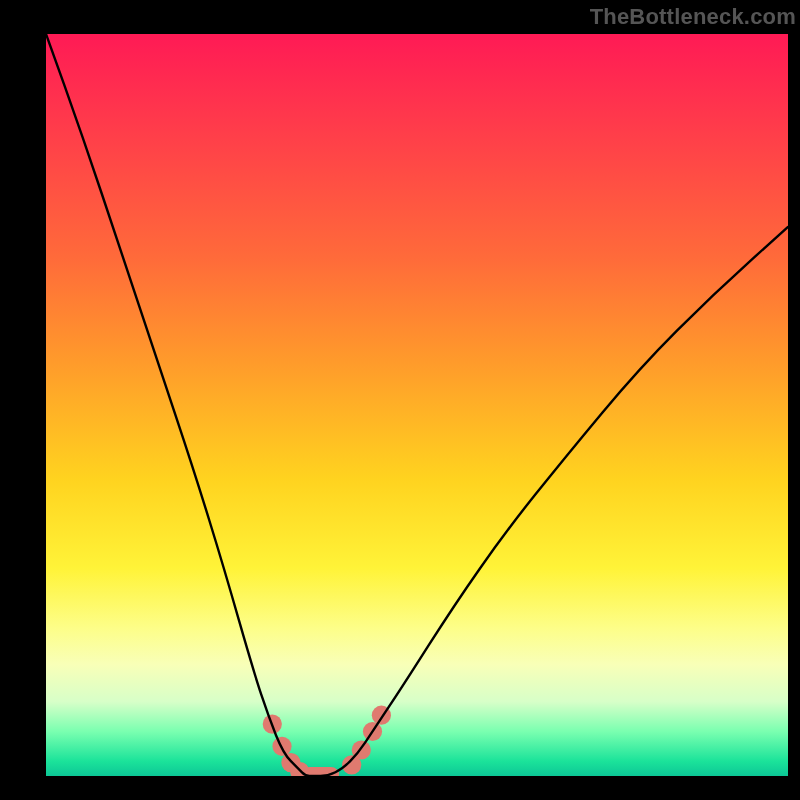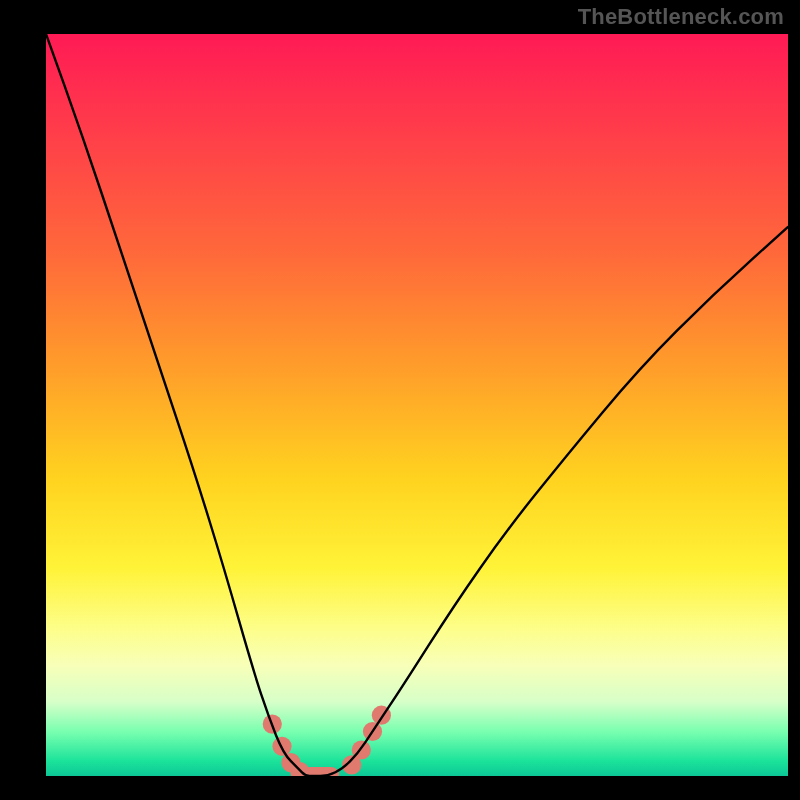--- a/index.html
+++ b/index.html
@@ -44,21 +44,21 @@
   .curve-svg {
     position: absolute;
     left: 46px;
     top: 34px;
     width: 742px;
     height: 742px;
   }
   .watermark {
     position: absolute;
     top: 4px;
-    right: 16px;
+    right: 4px;
     color: #555;
     font-size: 22px;
     font-weight: 600;
     letter-spacing: 0.2px;
     font-family: Arial, sans-serif;
   }
 </style>
 </head>
 <body>
 

